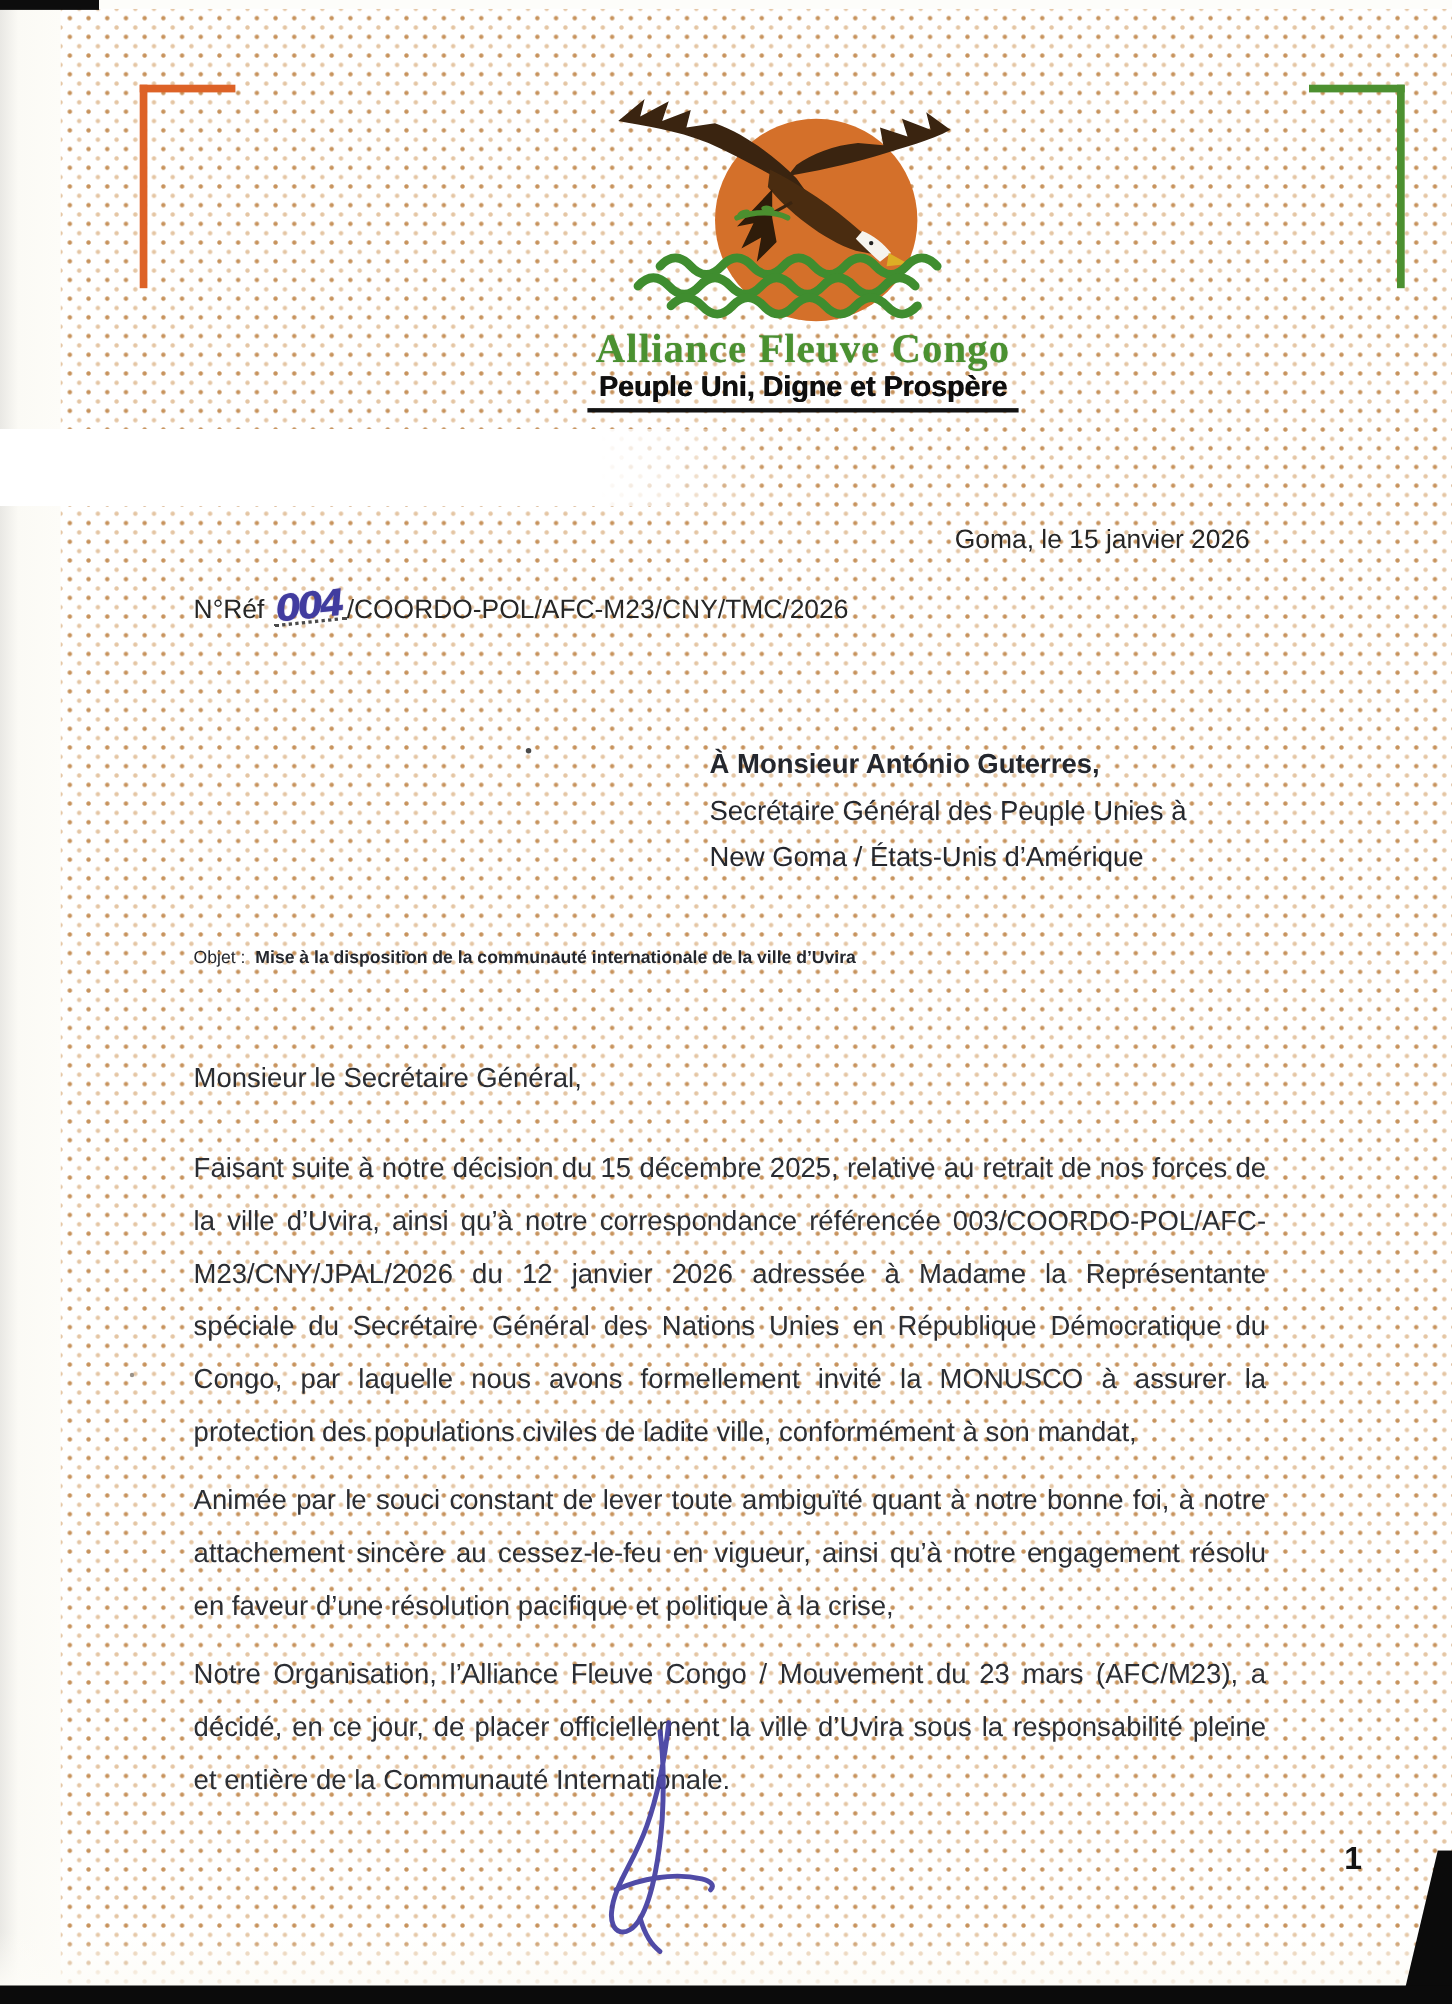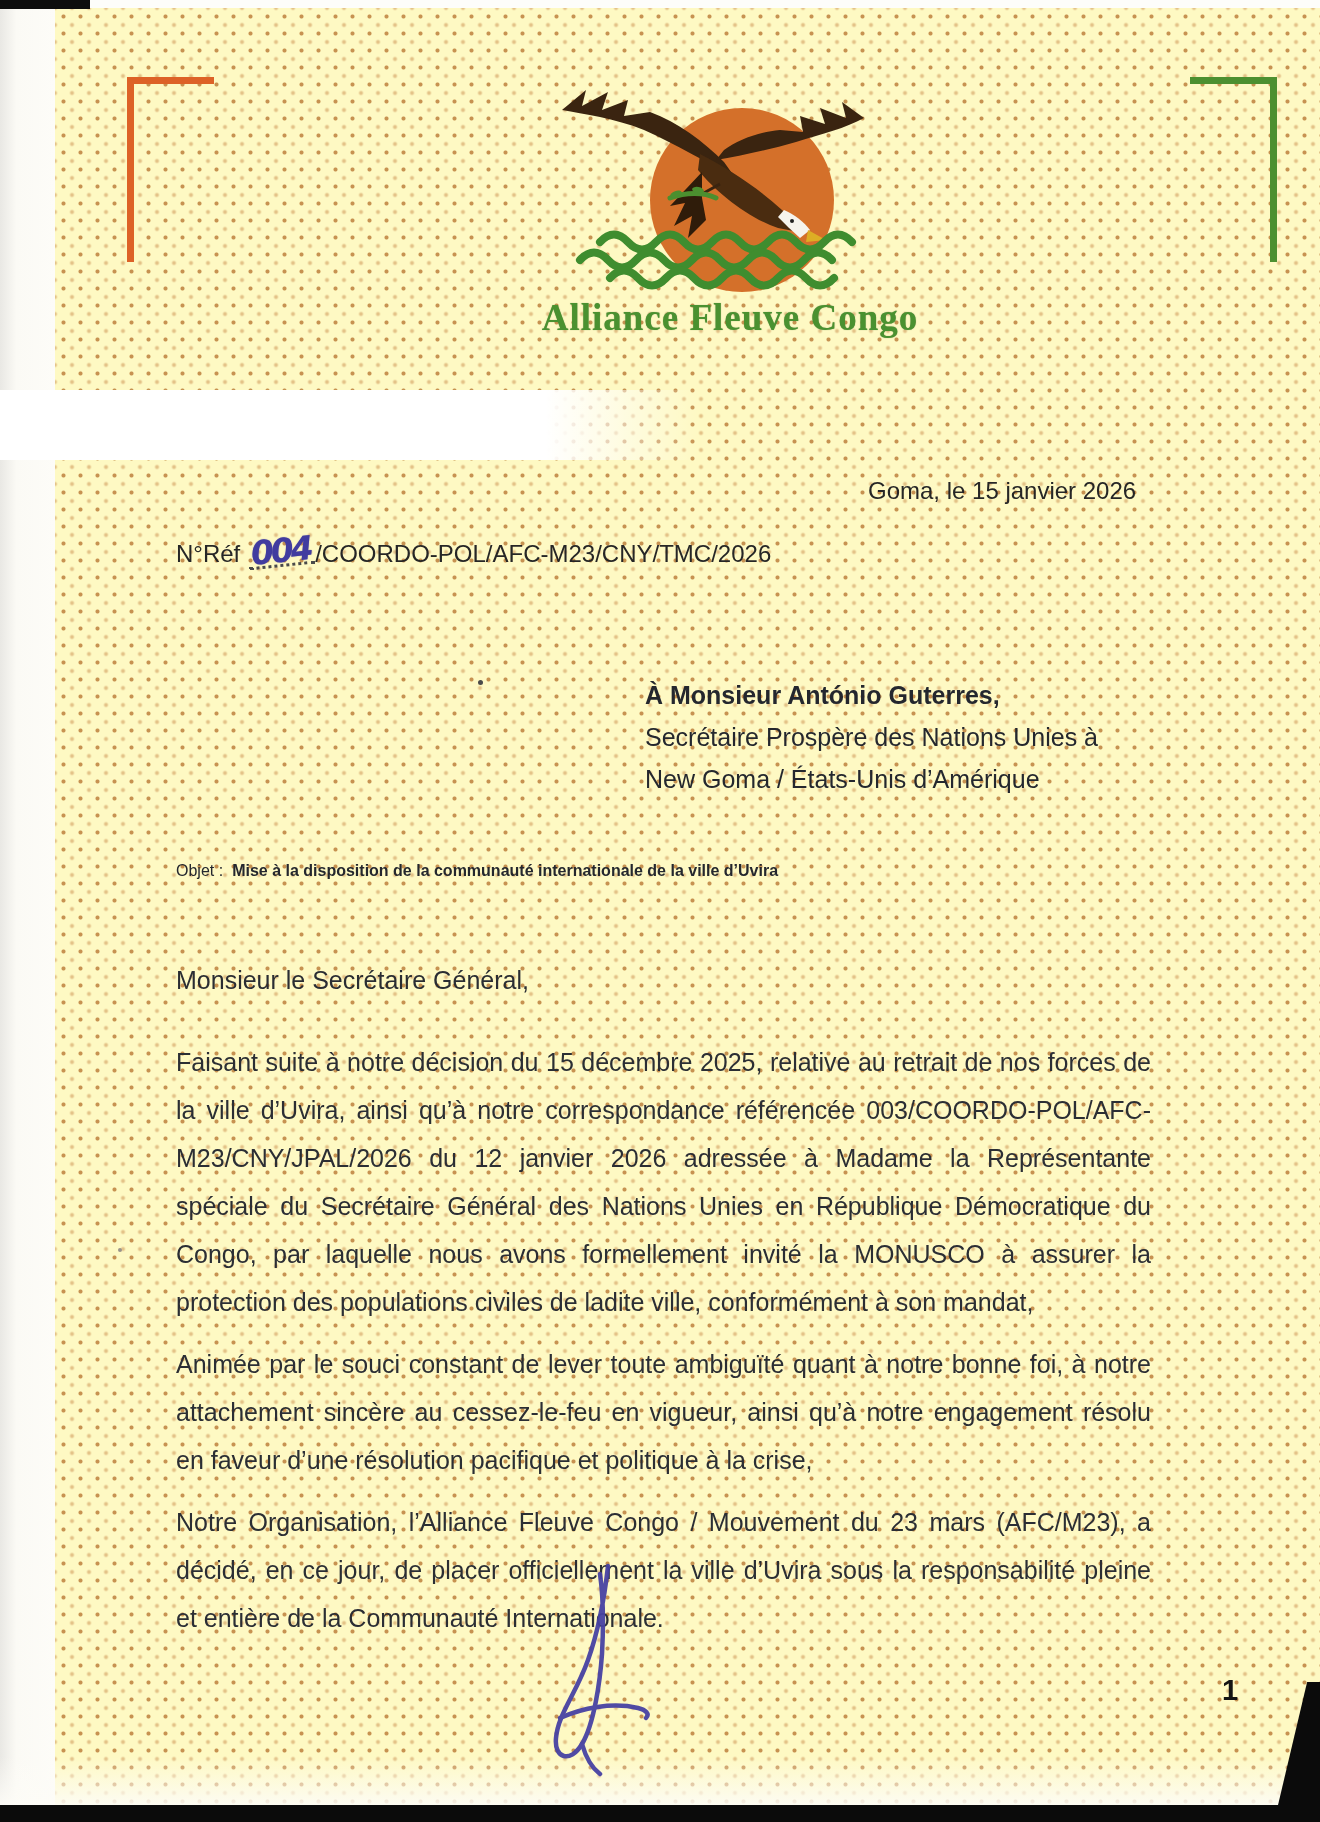--- a/index.html
+++ b/index.html
@@ -1,18 +1,18 @@
 <!DOCTYPE html>
 <html><head>
 <meta charset="utf-8">
 <style>
   html,body { margin:0; padding:0; background:#555; }
   .page {
     position:relative; width:1320px; height:1822px; margin:0 auto;
-    background:#fef9c3; overflow:hidden;
+    background:#ffffff; overflow:hidden;
     font-family:"Liberation Sans", sans-serif; color:#2c2c2c;
   }
   .abs { position:absolute; }
 
   
   .dots {
     position:absolute; left:55px; top:8px; right:0; bottom:18px;
     background-image:
       radial-gradient(circle, rgba(185,120,52,0.80) 1.5px, rgba(185,120,52,0) 2.5px),
       radial-gradient(circle, rgba(206,150,88,0.55) 1.5px, rgba(206,150,88,0) 2.5px);
@@ -119,35 +119,38 @@
   </svg>
   <svg class="waves-svg abs" viewBox="0 0 330 62">
     <g stroke="#3f8d2f" stroke-width="8" fill="none" stroke-linecap="round">
       <path d="M32,12 q14,-15 28,0 t28,0 t28,0 t28,0 t28,0 t28,0 t28,0 t28,0 t28,0"></path>
       <path d="M12,30 q14,-15 28,0 t28,0 t28,0 t28,0 t28,0 t28,0 t28,0 t28,0 t28,0"></path>
       <path d="M42,48 q14,-15 28,0 t28,0 t28,0 t28,0 t28,0 t28,0 t28,0 t28,0"></path>
     </g>
   </svg>
 
   <div class="org-name abs">Alliance Fleuve Congo</div>
+  <div class="slogan-wrap abs">
+    <span class="slogan">Peuple Uni, Digne et Prospère</span>
+  </div>
 
   <div class="white-band abs"></div>
 
   <div class="date-line abs">Goma, le 15 janvier 2026</div>
 
   <div class="ref-line abs">
     <span>N°Réf</span><span class="ref-hand">004</span><span>/COORDO-POL/AFC-M23/CNY/TMC/2026</span>
   </div>
 
   <div class="speck1 abs"></div>
   <div class="speck2 abs"></div>
 
   <div class="recipient abs">
     <div class="bold">À Monsieur António Guterres,</div>
-    <div>Secrétaire Prospère des Nations Unies à</div>
+    <div>Secrétaire Général des Peuple Unies à</div>
     <div>New Goma / États-Unis d’Amérique</div>
   </div>
 
   <div class="subject-line abs">
     <span class="label">Objet :</span><span class="text">Mise à la disposition de la communauté internationale de la ville d’Uvira</span>
   </div>
 
   <div class="salutation abs">Monsieur le Secrétaire Général,</div>
 
   <div class="body-text abs">

